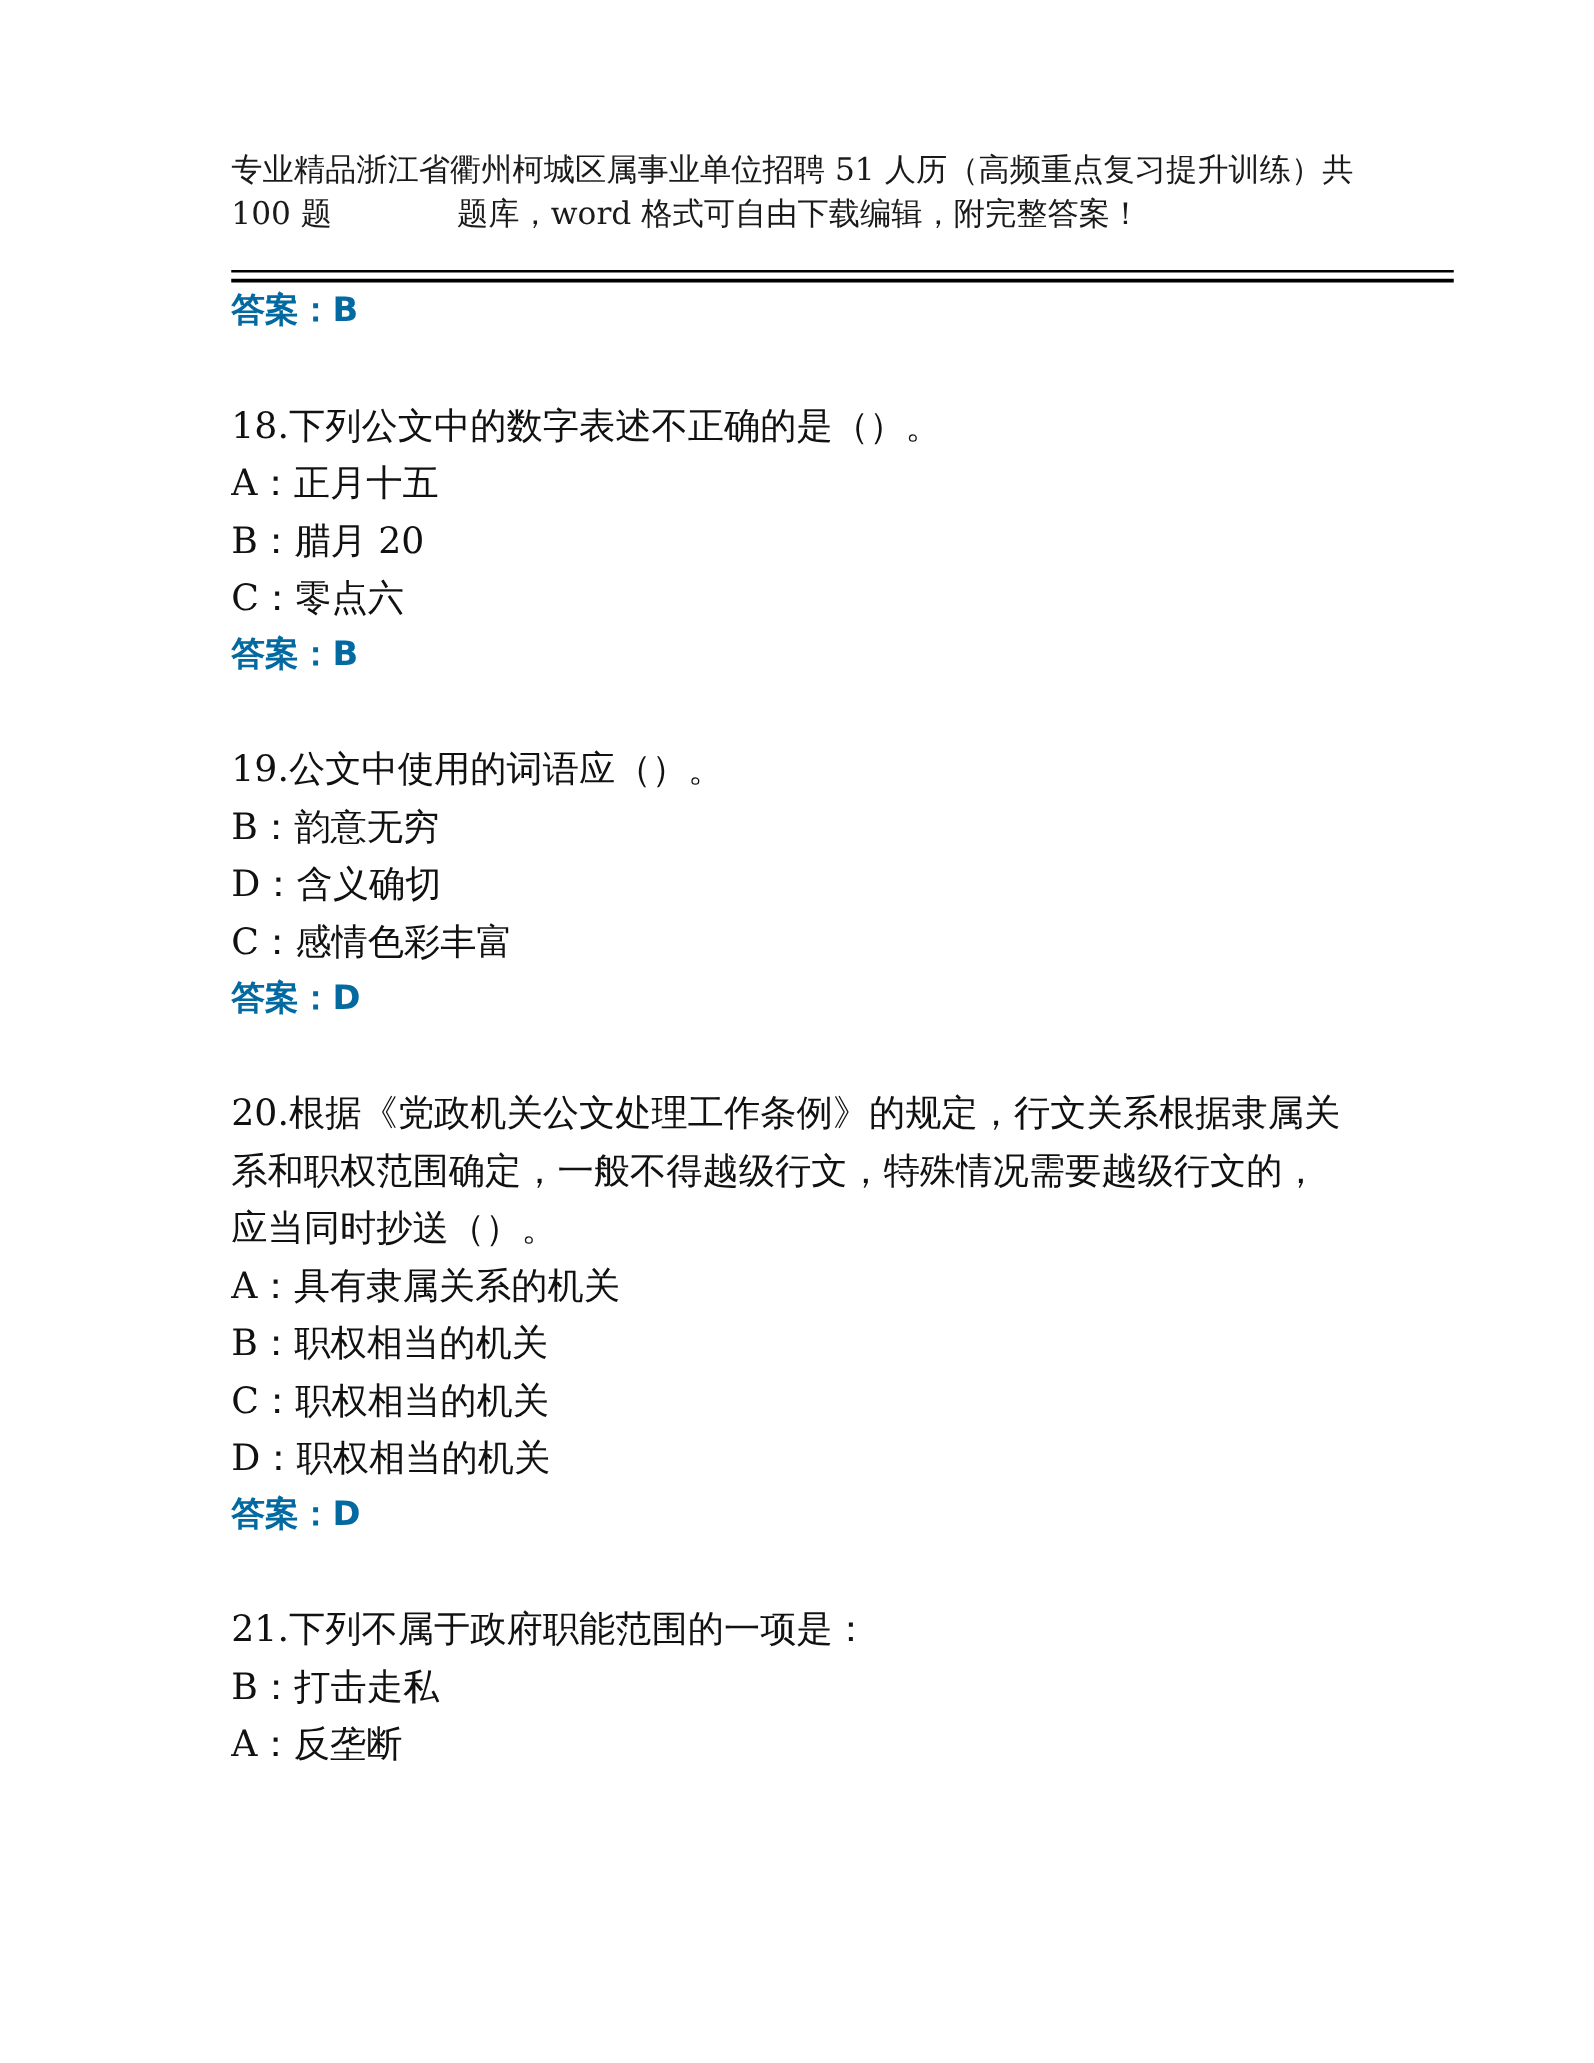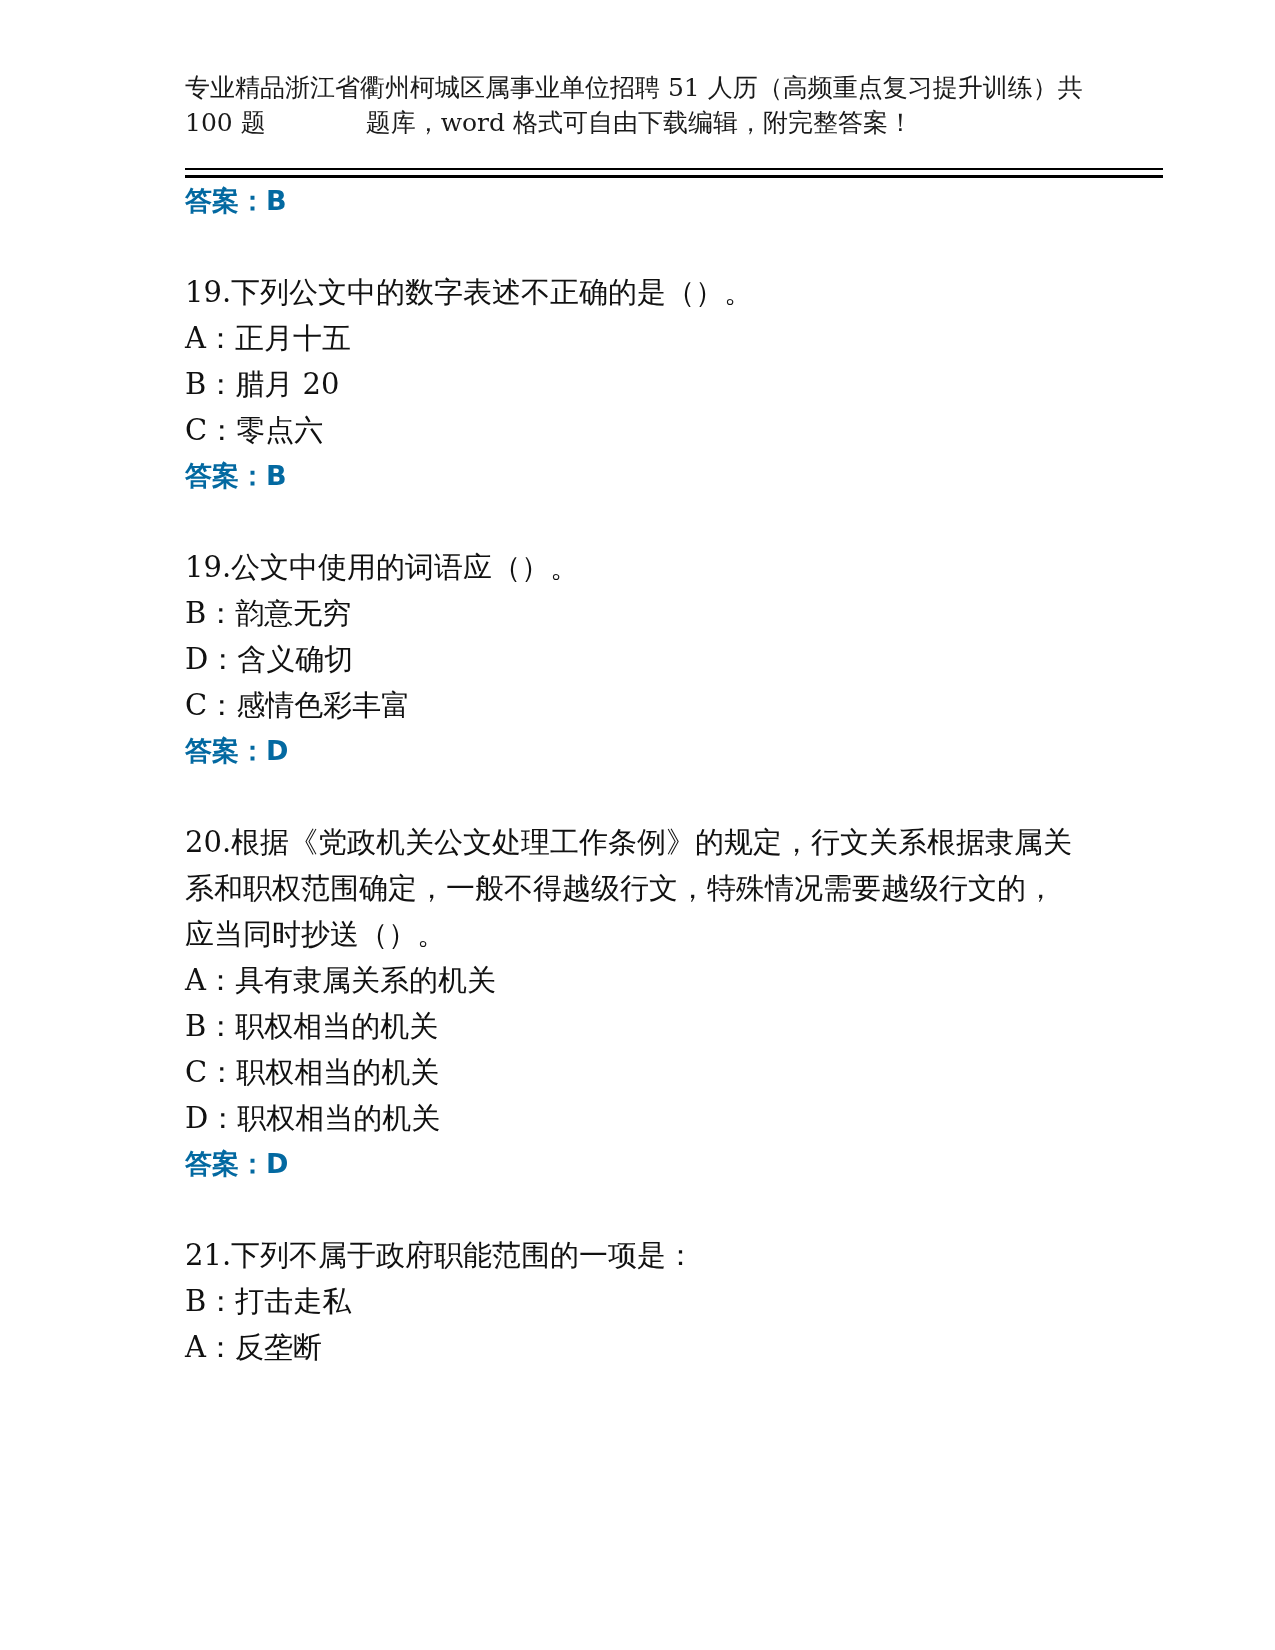--- a/index.html
+++ b/index.html
@@ -18,20 +18,21 @@
   }
   .col {
     margin-left: 185px;
     width: 978px;
   }
   .header {
     padding-top: 70px;
     font-size: 25px;
     line-height: 35px;
     color: #1a1a1a;
+    margin-top: 48px;
   }
   .header .hline {
     white-space: pre-wrap;
   }
   .header-rule {
     margin-top: 28px;
     height: 5px;
     border-top: 2px solid #000000;
     border-bottom: 3px solid #000000;
   }
@@ -64,21 +65,21 @@
     <div class="hline">专业精品浙江省衢州柯城区属事业单位招聘 51 人历（高频重点复习提升训练）共</div>
     <div class="hline">100 题　　　　题库，word 格式可自由下载编辑，附完整答案！</div>
     <div class="header-rule"></div>
   </div>
 
   <div class="content col">
 
     <div class="line answer">答案：B</div>
 
     <section class="qblock">
-      <div class="line qtitle">19.下列公文中的数字表述不正确的是（）。</div>
+      <div class="line qtitle">18.下列公文中的数字表述不正确的是（）。</div>
       <div class="line option">A：正月十五</div>
       <div class="line option">B：腊月 20</div>
       <div class="line option">C：零点六</div>
       <div class="line answer">答案：B</div>
     </section>
 
     <section class="qblock">
       <div class="line qtitle">19.公文中使用的词语应（）。</div>
       <div class="line option">B：韵意无穷</div>
       <div class="line option">D：含义确切</div>

